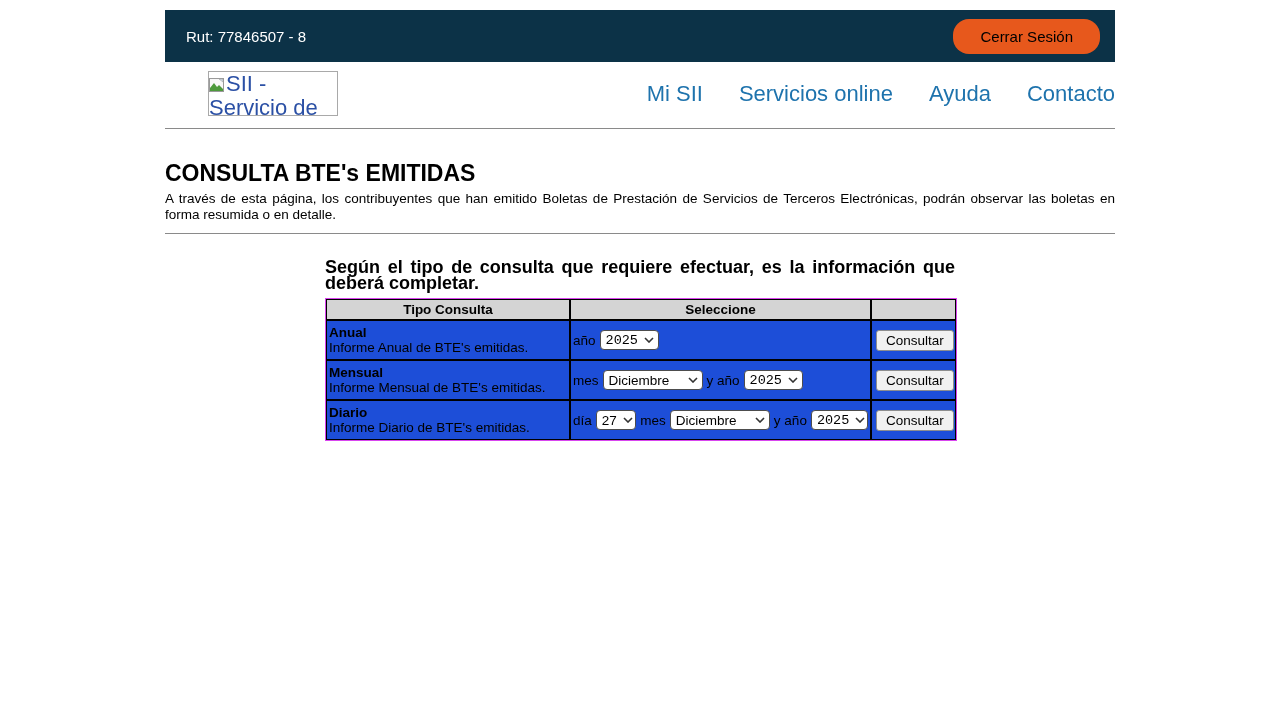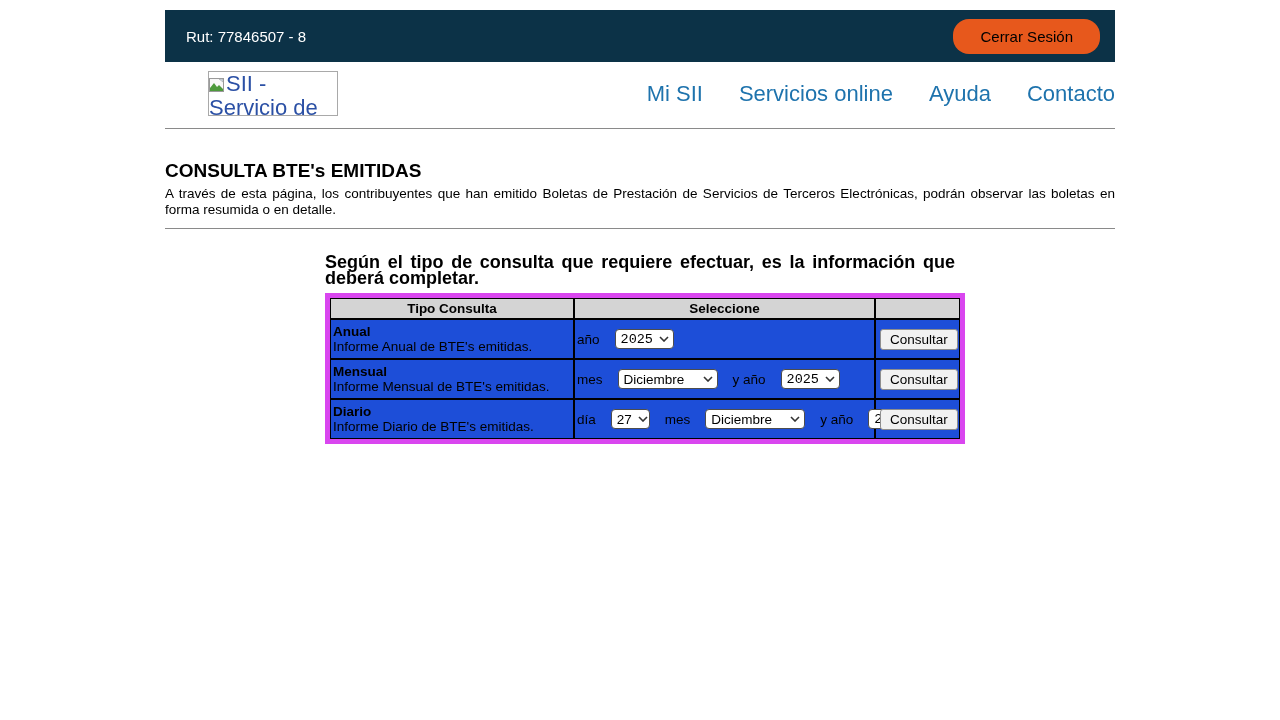--- a/index.html
+++ b/index.html
@@ -64,21 +64,21 @@
     cursor: pointer;
   }
 
   hr.rule {
     border: none;
     border-top: 1px solid #8a8a8a;
     margin: 11px 0 0 0;
   }
 
   
-  .page-title { font-size: 19px; font-weight: bold; margin: 31px 0 4px 0; }
+  .page-title { font-size: 23px; font-weight: bold; margin: 31px 0 4px 0; }
   .page-desc {
     font-size: 13.5px;
     line-height: 15.5px;
     text-align: justify;
     margin: 0;
   }
   .rule2 { margin-top: 29px; }
 
   .section { width: 630px; margin: 26px auto 0 auto; }
   .intro {
@@ -87,21 +87,21 @@
     line-height: 15.5px;
     text-align: justify;
     margin: 0 0 7px 0;
   }
 
   
   table.consulta {
     width: 100%;
     border-collapse: separate;
     border-spacing: 0;
-    border: 5px solid #d946ef;
+    border: 1px solid #d946ef;
     table-layout: fixed;
   }
   table.consulta th, table.consulta td { border: 1px solid #000; }
   table.consulta th {
     background: #d4d4d4;
     font-size: 13.5px;
     font-weight: bold;
     height: 21px;
     text-align: center;
     padding: 0;
@@ -112,21 +112,21 @@
     padding: 0 2px;
     vertical-align: middle;
     background: #1d4ed8;
   }
   .col1 { width: 244px; }
   .col2 { width: 301px; }
   .col3 { width: 85px; }
   .row-label { font-weight: bold; display: block; line-height: 15px; }
   .row-desc { display: block; line-height: 15px; }
 
-  .controls { display: flex; align-items: center; gap: 15px; flex-wrap: nowrap; }
+  .controls { display: flex; align-items: center; gap: 4px; flex-wrap: nowrap; }
   .ctl-label { white-space: nowrap; }
   .select {
     display: inline-flex;
     align-items: center;
     justify-content: space-between;
     gap: 6px;
     border: 1px solid #4d4d4d;
     border-radius: 4px;
     height: 20px;
     padding: 0 4px 0 5px;

